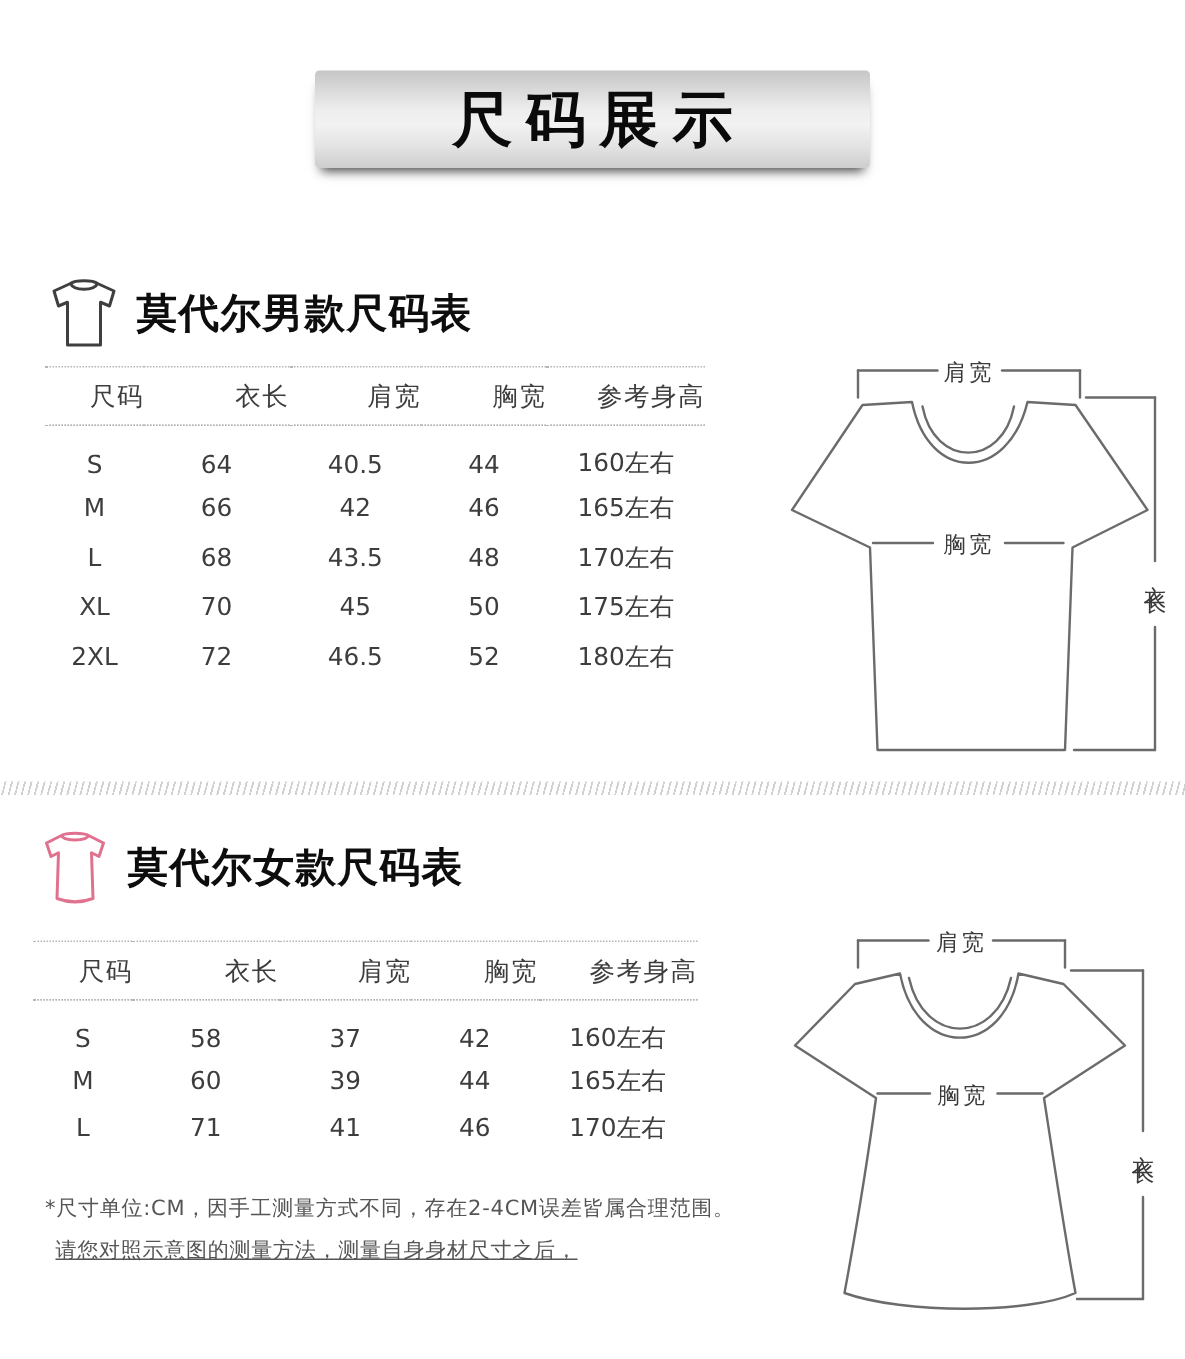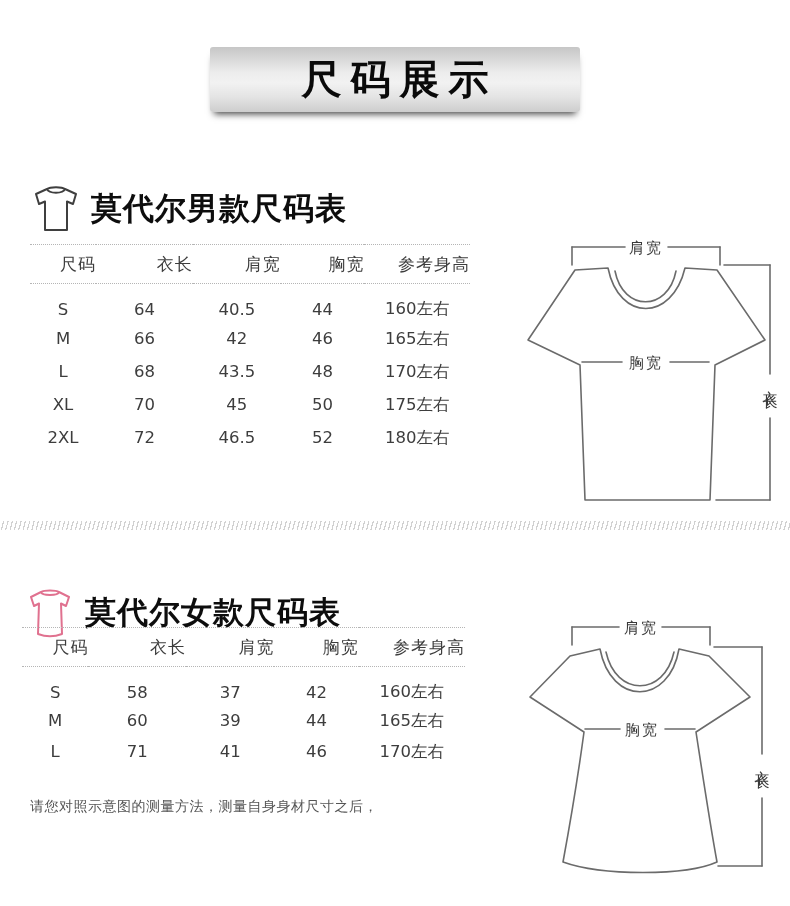--- a/index.html
+++ b/index.html
@@ -24,23 +24,23 @@
   .banner span {
     font-size: 40px; font-weight: bold; color: #0a0a0a;
     letter-spacing: 9px; margin-right: -9px;
   }
 
   
   .sec-header {
     position: absolute; display: flex; align-items: center;
   }
   .sec-header.men { left: 34px; top: 185px; }
-  .sec-header.women { left: 28px; top: 588px; }
+  .sec-header.women { left: 28px; top: 553px; }
   .sec-header h2 {
-    font-size: 31px; font-weight: bold; color: #0d0d0d;
+    font-size: 27px; font-weight: bold; color: #0d0d0d;
     margin-left: 13px; letter-spacing: 1px;
   }
   .tee-icon { display: block; }
 
   
   table.size-table {
     position: absolute; border-collapse: collapse; table-layout: fixed;
   }
   table.men-table { left: 30px; top: 244px; width: 440px; }
   table.women-table { left: 22px; top: 627px; width: 443px; }
@@ -263,14 +263,15 @@
   <text x="138" y="133" text-anchor="middle">胸宽</text>
 
   <line x1="210" y1="45" x2="258" y2="45"></line>
   <line x1="258" y1="45" x2="258" y2="152"></line>
   <line x1="258" y1="196" x2="258" y2="264"></line>
   <line x1="214" y1="264" x2="258" y2="264"></line>
   <text x="258" y="156" class="vert" text-anchor="start">衣长</text>
 </svg>
 
 <div class="notes">
+  <p>*尺寸单位:CM，因手工测量方式不同，存在2-4CM误差皆属合理范围。</p>
   <p>请您对照示意图的测量方法，测量自身身材尺寸之后，</p>
 </div>
 
 </body></html>

